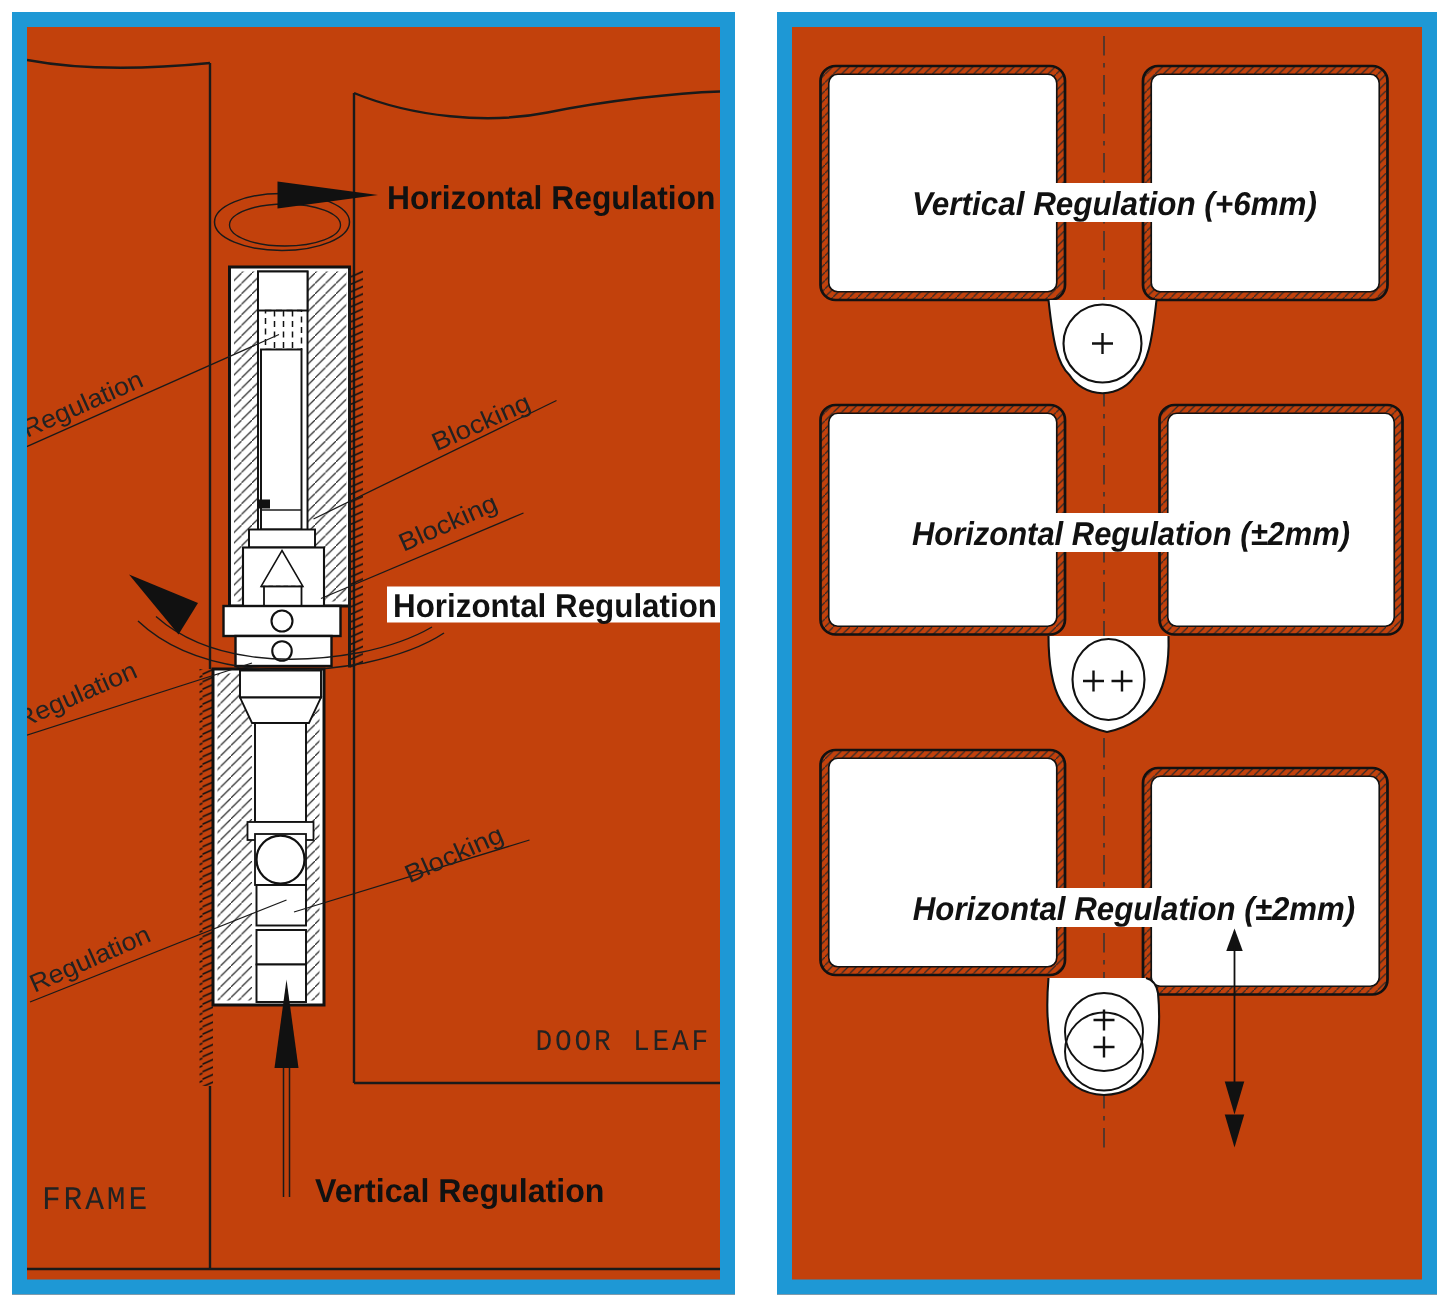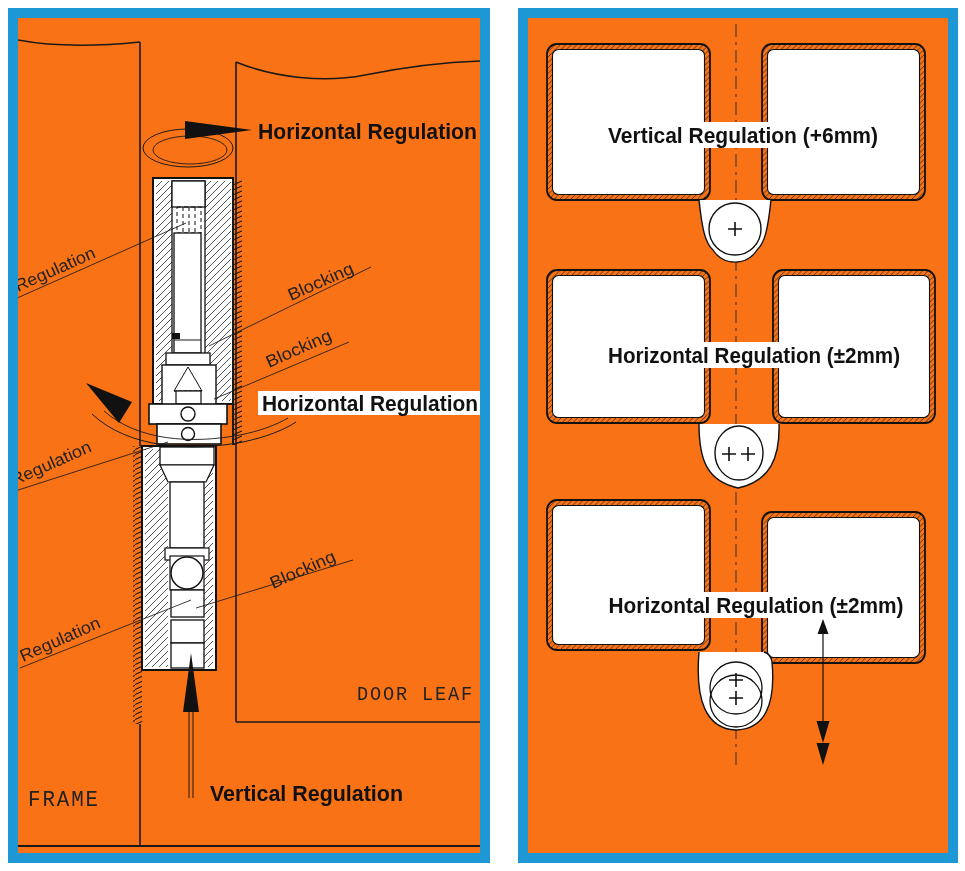--- a/index.html
+++ b/index.html
@@ -1,20 +1,20 @@
 <!DOCTYPE html>
 <html><head>
 <meta charset="utf-8">
 <style>
   html,body{margin:0;padding:0;background:#ffffff;}
   .stage{position:relative;width:965px;height:871px;background:#ffffff;overflow:hidden;
          font-family:"Liberation Sans",sans-serif;}
-  .panel{position:absolute;top:8px;background:#f97316;border:10px solid #1e98d5;}
+  .panel{position:absolute;top:8px;background:#c2410c;border:10px solid #1e98d5;}
   .panel-left{left:8px;width:462px;height:835px;}
-  .panel-right{left:518px;width:420px;height:835px;}
+  .panel-right{left:518px;width:420px;height:835px;font-style:italic;}
   svg{display:block;}
   .ln{stroke:#1a1a1a;fill:none;}
   .lbl-b{font-family:"Liberation Sans",sans-serif;font-weight:700;font-size:22px;fill:#111;}
   .lbl-s{font-family:"Liberation Sans",sans-serif;font-weight:400;font-size:17px;fill:#222;}
   .cad{font-family:"Liberation Mono",monospace;font-weight:400;fill:#222;letter-spacing:2px;}
 </style>
 </head>
 <body>
 
 <div class="stage">

